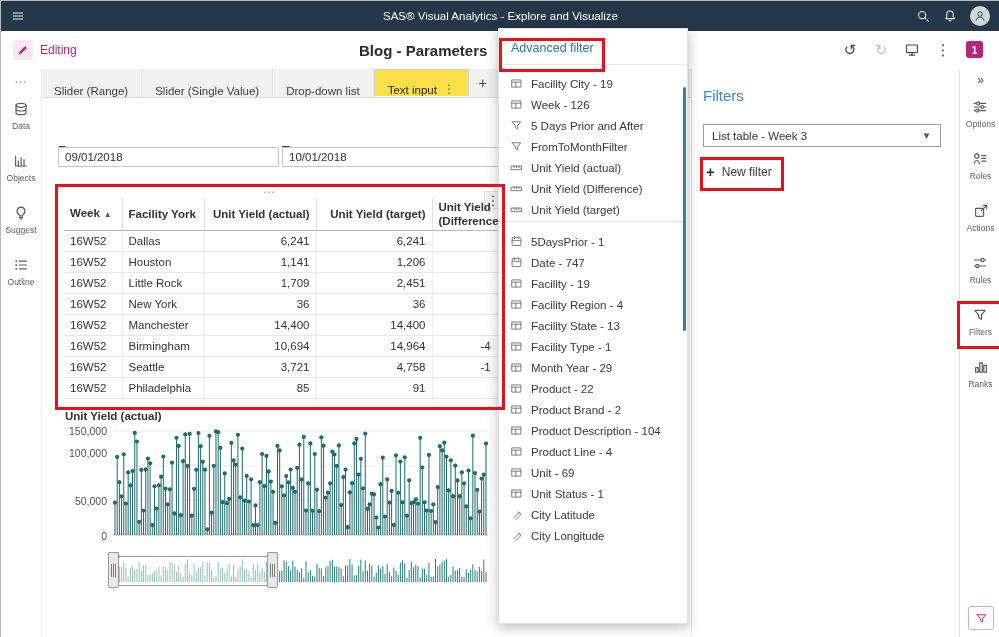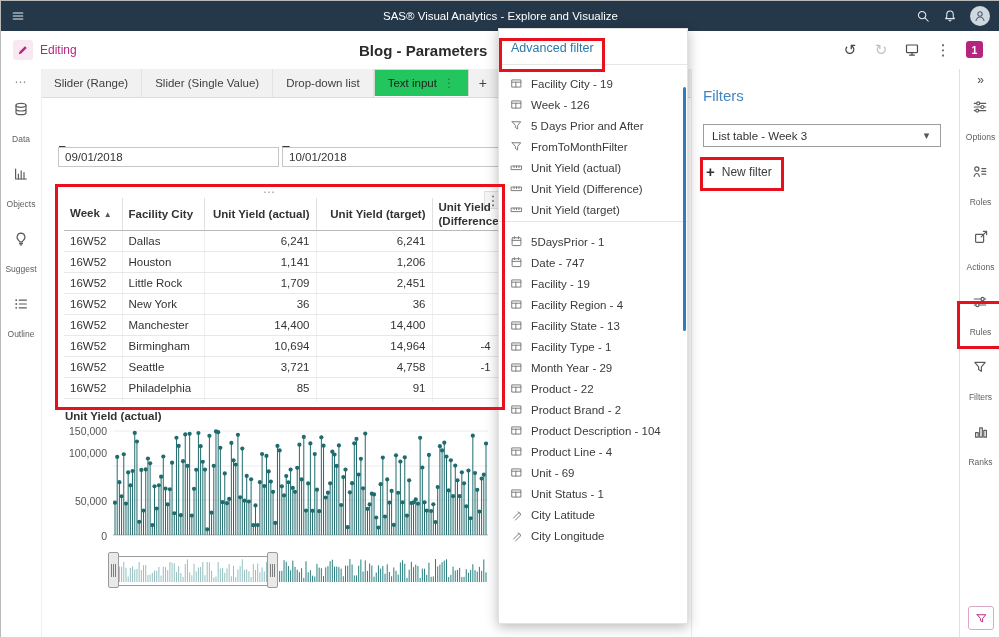--- a/index.html
+++ b/index.html
@@ -19,29 +19,29 @@
 .editing-tile{width:20px;height:20px;border-radius:3px;background:#f9e7f2;display:flex;align-items:center;justify-content:center;color:#b5257f;}
 .editing-label{color:#b5257f;font-size:12px;}
 .page-title{position:absolute;left:358px;top:11px;font-size:15px;font-weight:bold;color:#2b2b2b;}
 .toolbar-right{position:absolute;right:16px;top:10px;display:flex;align-items:center;gap:15px;}
 .toolbar-right .ic{width:16px;height:16px;font-size:15px;color:#4a4a4a;}
 .ic.disabled{color:#c2c2c2;}
 .badge{width:17px;height:17px;border-radius:3px;background:#b5257f;color:#fff;font-size:10.5px;font-weight:bold;display:flex;align-items:center;justify-content:center;}
 
 .tabstrip{position:absolute;left:40px;top:68px;width:650px;height:28px;background:#f1f1f1;border-bottom:1px solid #dcdcdc;display:flex;align-items:stretch;}
 #tabs{display:flex;}
-.tab{display:flex;align-items:center;gap:6px;padding:0 13px;font-size:11.5px;color:#3d3d3d;border-right:1px solid #e3e3e3;cursor:pointer;white-space:nowrap;}
-.tab.active{background:#22c55e;border:1px solid #d5d5d5;border-bottom:1px solid #fff;color:#222;}
+.tab{display:flex;align-items:flex-end;gap:6px;padding:0 13px;font-size:11.5px;color:#3d3d3d;border-right:1px solid #e3e3e3;cursor:pointer;white-space:nowrap;}
+.tab.active{background:#fde047;border:1px solid #d5d5d5;border-bottom:1px solid #fff;color:#222;}
 .tab-kebab{color:#555;font-size:12px;}
 .tab-add{display:flex;align-items:center;justify-content:center;width:28px;font-size:14px;color:#444;cursor:pointer;}
 
 .left-rail{position:absolute;left:0;top:68px;bottom:0;width:40px;background:#fff;border-right:1px solid #efefef;}
 .rail-dots{position:absolute;top:6px;left:0;width:40px;text-align:center;color:#8a8a8a;font-size:12px;letter-spacing:1px;}
 .rail-col{position:absolute;left:0;width:40px;display:flex;flex-direction:column;align-items:center;}
-.rail-item{display:flex;flex-direction:column;align-items:center;gap:17px;cursor:pointer;}
+.rail-item{display:flex;flex-direction:column;align-items:center;gap:4px;cursor:pointer;}
 .rail-item .ic{width:16px;height:16px;color:#5d5d5d;}
 .rail-label{font-size:8.5px;color:#5f5f5f;}
 
 .field-label{position:absolute;font-size:13px;color:#3a3a3a;margin-top:16px;}
 .field-input{position:absolute;width:207px;height:18px;border:1px solid #c6c6c6;font-size:11.5px;color:#333;padding:0 6px;background:#fff;font-family:"Liberation Sans",sans-serif;}
 
 .tbl-wrap{position:absolute;left:63px;top:197px;width:434px;height:204px;overflow:hidden;}
 table.lt{border-collapse:collapse;table-layout:fixed;font-size:11.5px;color:#333;width:458px;}
 .lt th{font-weight:bold;height:32px;border-bottom:1px solid #b9b9b9;border-right:1px solid #e0e0e0;padding:0 6px;text-align:left;white-space:normal;overflow:hidden;vertical-align:middle;line-height:14px;}
 .lt th.num{text-align:right;white-space:nowrap;}
@@ -219,21 +219,21 @@
         <colgroup>
           <col style="width: 58px;">
           <col style="width: 82px;">
           <col style="width: 112px;">
           <col style="width: 116px;">
           <col style="width: 90px;">
         </colgroup>
         <thead>
           <tr>
             <th>Week<span class="sort-ic">▲</span></th>
-            <th>Facility City</th>
+            <th>Facility York</th>
             <th class="num">Unit Yield (actual)</th>
             <th class="num">Unit Yield (target)</th>
             <th class="clip">Unit Yield (Difference)</th>
           </tr>
         </thead>
         <tbody>
           <tr>
             <td>16W52</td>
             <td>Dallas</td>
             <td class="num">6,241</td>

